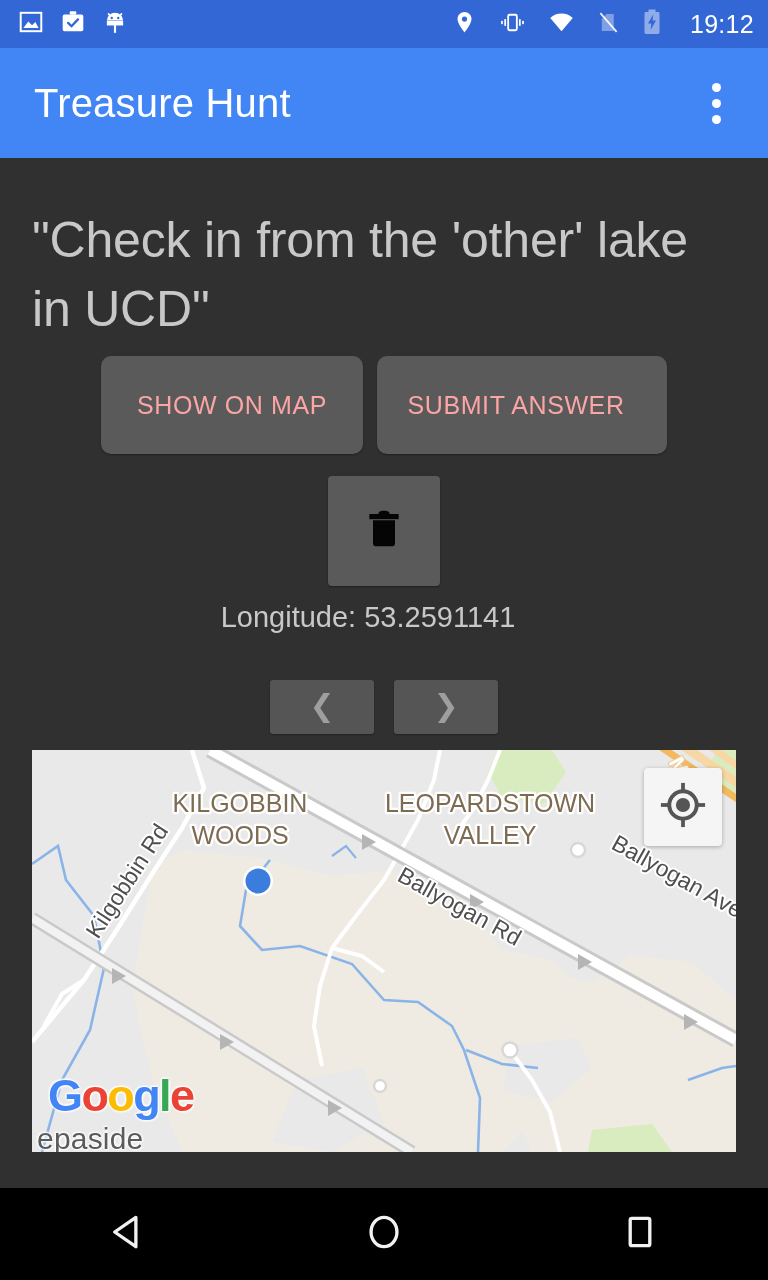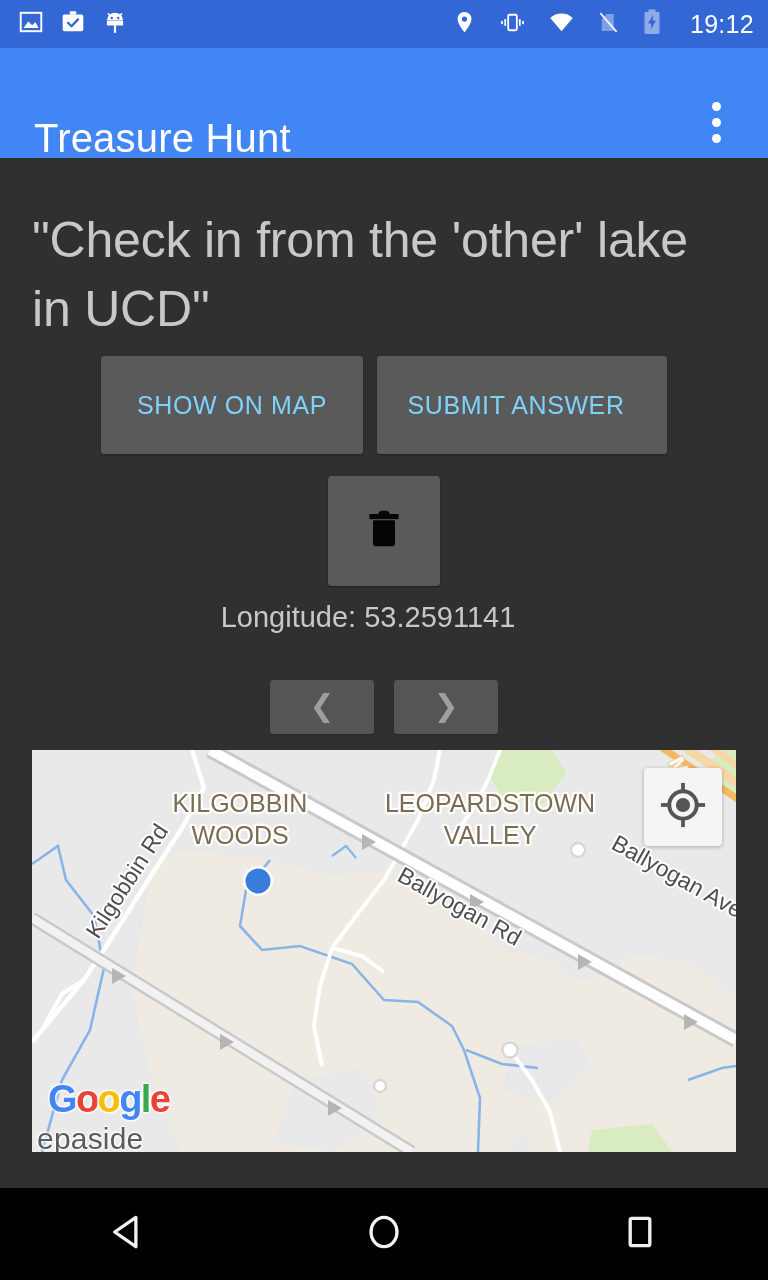--- a/index.html
+++ b/index.html
@@ -21,21 +21,21 @@
   .sb-right{margin-left:auto;display:flex;align-items:center;gap:22px;}
   .sb-icon{display:block;}
   .sb-time{
     color:#fff;font-size:25px;font-weight:500;letter-spacing:.3px;
     margin-left:6px;line-height:1;
   }
 
   
   .appbar{
     position:absolute;left:0;top:48px;width:768px;height:110px;
-    background:#4285f4;display:flex;align-items:flex-end;
+    background:#4285f4;display:flex;align-items:center;
     box-sizing:border-box;padding:0 24px 0 34px;
   }
   .app-title{
     color:#ffffff;font-size:40px;font-weight:500;letter-spacing:.2px;line-height:1;
   }
   .overflow{
     margin-left:auto;width:56px;height:72px;display:flex;flex-direction:column;
     align-items:center;justify-content:center;gap:7px;cursor:pointer;
   }
   .overflow i{display:block;width:9px;height:9px;border-radius:50%;background:#fff;}
@@ -47,22 +47,22 @@
     position:absolute;left:32px;top:48px;width:700px;
     color:#c8c8c8;font-size:50px;line-height:1.38;font-weight:400;
     letter-spacing:-.2px;
   }
 
   .btn-row{
     position:absolute;left:0;top:198px;width:768px;
     display:flex;justify-content:center;gap:14px;
   }
   .mbtn{
-    background:#5a5a5a;border:none;border-radius:3px;
-    color:#7dd3fc;font-family:inherit;font-size:25px;font-weight:500;
+    background:#5a5a5a;border:none;border-radius:10px;
+    color:#fca5a5;font-family:inherit;font-size:25px;font-weight:500;
     letter-spacing:.6px;height:98px;padding:0 28px;cursor:pointer;
     display:flex;align-items:center;justify-content:center;
     box-shadow:0 1px 2px rgba(0,0,0,.35);
   }
   #show-on-map{min-width:262px;}
   #submit-answer{min-width:290px;padding-left:16px;}
 
   .delete-wrap{position:absolute;left:0;top:318px;width:768px;display:flex;justify-content:center;}
   .delete-btn{
     width:112px;height:110px;background:#5a5a5a;border:none;border-radius:4px;
@@ -94,21 +94,21 @@
   }
   .map-svg{position:absolute;left:0;top:0;width:704px;height:402px;display:block;}
   .mylocation{
     position:absolute;right:14px;top:18px;width:78px;height:78px;
     background:#f5f5f5;border-radius:4px;
     box-shadow:0 1px 4px rgba(0,0,0,.28);
     display:flex;align-items:center;justify-content:center;cursor:pointer;
   }
   .glogo{
     position:absolute;left:16px;bottom:34px;
-    font-family:"Liberation Sans",sans-serif;font-size:38px;font-weight:700;
+    font-family:"Liberation Sans",sans-serif;font-size:45px;font-weight:700;
     letter-spacing:-1.6px;line-height:1;
     text-shadow:0 0 3px #fff,0 0 3px #fff,0 0 2px #fff,1px 1px 2px #fff,-1px -1px 2px #fff;
   }
   .glogo span{display:inline-block;}
   .place-part{
     position:absolute;left:5px;bottom:-4px;
     color:#5b5b5b;font-size:30px;letter-spacing:.2px;
     text-shadow:0 0 3px #fff,0 0 3px #fff,1px 1px 2px #fff,-1px -1px 2px #fff;
   }
 

